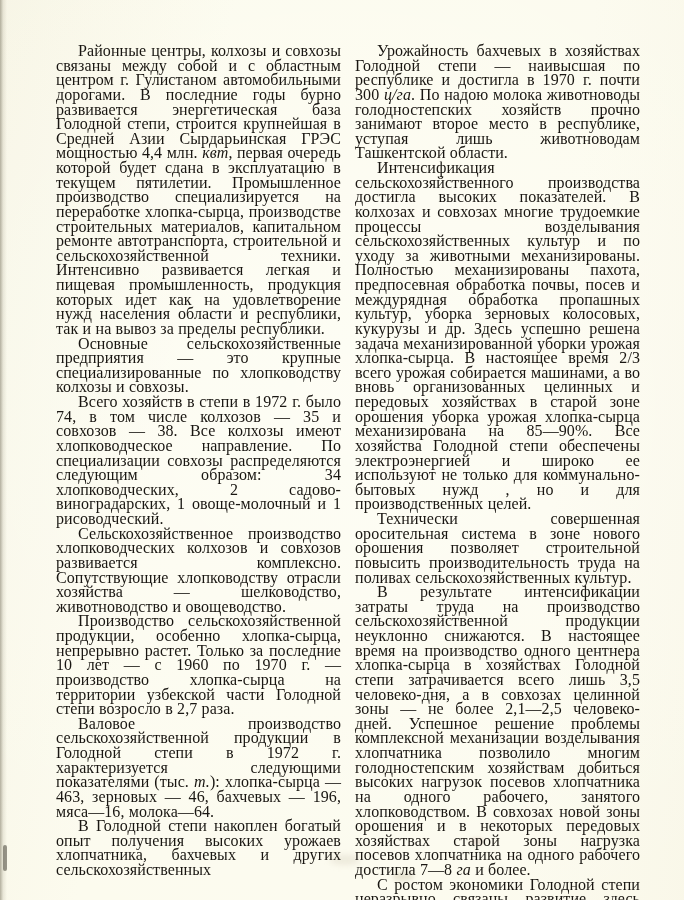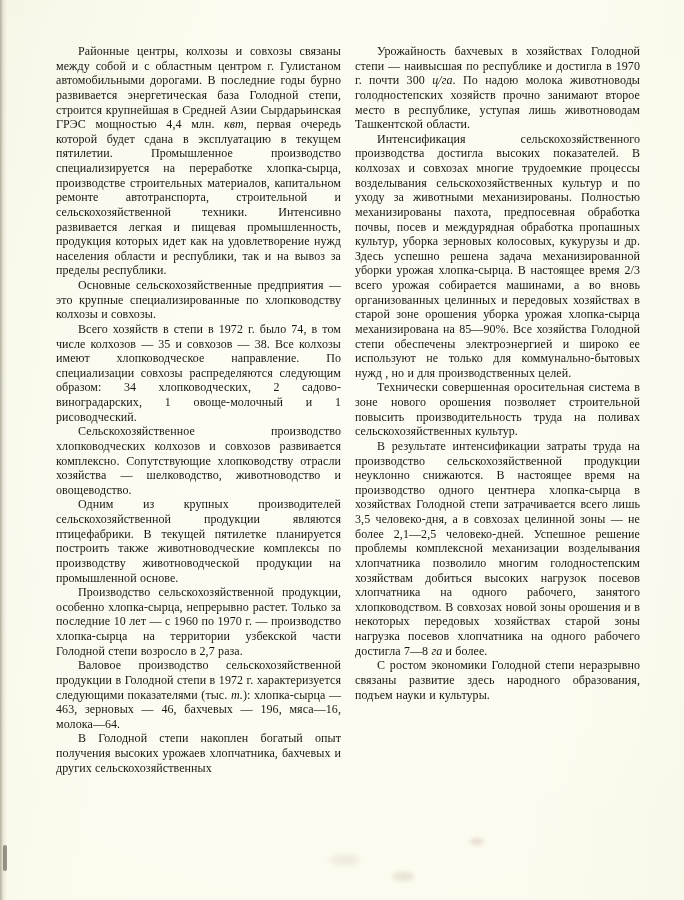--- a/index.html
+++ b/index.html
@@ -69,21 +69,21 @@
     width: 285px;
   }
   #column-left  { left: 0; }
   #column-right { left: 299px; }
 
   .para {
     margin: 0;
     text-align: justify;
     text-justify: inter-word;
     text-indent: 22px;
-    font-size: 12px;
+    font-size: 16px;
     line-height: 14.62px;
     color: #1d1a16;
     letter-spacing: 0.08px;
     word-spacing: 0.2px;
     -webkit-font-smoothing: none;
   }
   .para:last-child { margin-bottom: 0; }
 
   .u { font-style: italic; }
 
@@ -115,21 +115,20 @@
   <div class="blotch" id="blotch-2"></div>
   <div class="blotch" id="blotch-3"></div>
 
   <div id="columns">
 
     <div class="column" id="column-left">
       <p class="para">Районные центры, колхозы и совхозы связаны между собой и с областным центром г. Гулистаном автомобильными дорогами. В последние годы бурно развивается энергетическая база Голодной степи, строится крупнейшая в Средней Азии Сырдарьинская ГРЭС мощностью 4,4 млн. <span class="u">квт</span>, первая очередь которой будет сдана в эксплуатацию в текущем пятилетии. Промышленное производство специализируется на переработке хлопка-сырца, производстве строительных материалов, капитальном ремонте автотранспорта, строительной и сельскохозяйственной техники. Интенсивно развивается легкая и пищевая промышленность, продукция которых идет как на удовлетворение нужд населения области и республики, так и на вывоз за пределы республики.</p>
       <p class="para">Основные сельскохозяйственные предприятия — это крупные специализированные по хлопководству колхозы и совхозы.</p>
       <p class="para">Всего хозяйств в степи в 1972 г. было 74, в том числе колхозов — 35 и совхозов — 38. Все колхозы имеют хлопководческое направление. По специализации совхозы распределяются следующим образом: 34 хлопководческих, 2 садово-виноградарских, 1 овоще-молочный и 1 рисоводческий.</p>
       <p class="para">Сельскохозяйственное производство хлопководческих колхозов и совхозов развивается комплексно. Сопутствующие хлопководству отрасли хозяйства — шелководство, животноводство и овощеводство.</p>
-      <p class="para">Одним из крупных производителей сельскохозяйственной продукции являются птицефабрики. В текущей пятилетке планируется построить также животноводческие комплексы по производству животноводческой продукции на промышленной основе.</p>
       <p class="para">Производство сельскохозяйственной продукции, особенно хлопка-сырца, непрерывно растет. Только за последние 10 лет — с 1960 по 1970 г. — производство хлопка-сырца на территории узбекской части Голодной степи возросло в 2,7 раза.</p>
       <p class="para">Валовое производство сельскохозяйственной продукции в Голодной степи в 1972 г. характеризуется следующими показателями (тыс. <span class="u">т.</span>): хлопка-сырца — 463, зерновых — 46, бахчевых — 196, мяса—16, молока—64.</p>
       <p class="para">В Голодной степи накоплен богатый опыт получения высоких урожаев хлопчатника, бахчевых и других сельскохозяйственных</p>
     </div>
 
     <div class="column" id="column-right">
       <p class="para">Урожайность бахчевых в хозяйствах Голодной степи — наивысшая по республике и достигла в 1970 г. почти 300 <span class="u">ц/га</span>. По надою молока животноводы голодностепских хозяйств прочно занимают второе место в республике, уступая лишь животноводам Ташкентской области.</p>
       <p class="para">Интенсификация сельскохозяйственного производства достигла высоких показателей. В колхозах и совхозах многие трудоемкие процессы возделывания сельскохозяйственных культур и по уходу за животными механизированы. Полностью механизированы пахота, предпосевная обработка почвы, посев и междурядная обработка пропашных культур, уборка зерновых колосовых, кукурузы и др. Здесь успешно решена задача механизированной уборки урожая хлопка-сырца. В настоящее время 2/3 всего урожая собирается машинами, а во вновь организованных целинных и передовых хозяйствах в старой зоне орошения уборка урожая хлопка-сырца механизирована на 85—90%. Все хозяйства Голодной степи обеспечены электроэнергией и широко ее используют не только для коммунально-бытовых нужд , но и для производственных целей.</p>
       <p class="para">Технически совершенная оросительная система в зоне нового орошения позволяет строительной повысить производительность труда на поливах сельскохозяйственных культур.</p>
       <p class="para">В результате интенсификации затраты труда на производство сельскохозяйственной продукции неуклонно снижаются. В настоящее время на производство одного центнера хлопка-сырца в хозяйствах Голодной степи затрачивается всего лишь 3,5 человеко-дня, а в совхозах целинной зоны — не более 2,1—2,5 человеко-дней. Успешное решение проблемы комплексной механизации возделывания хлопчатника позволило многим голодностепским хозяйствам добиться высоких нагрузок посевов хлопчатника на одного рабочего, занятого хлопководством. В совхозах новой зоны орошения и в некоторых передовых хозяйствах старой зоны нагрузка посевов хлопчатника на одного рабочего достигла 7—8 <span class="u">га</span> и более.</p>

